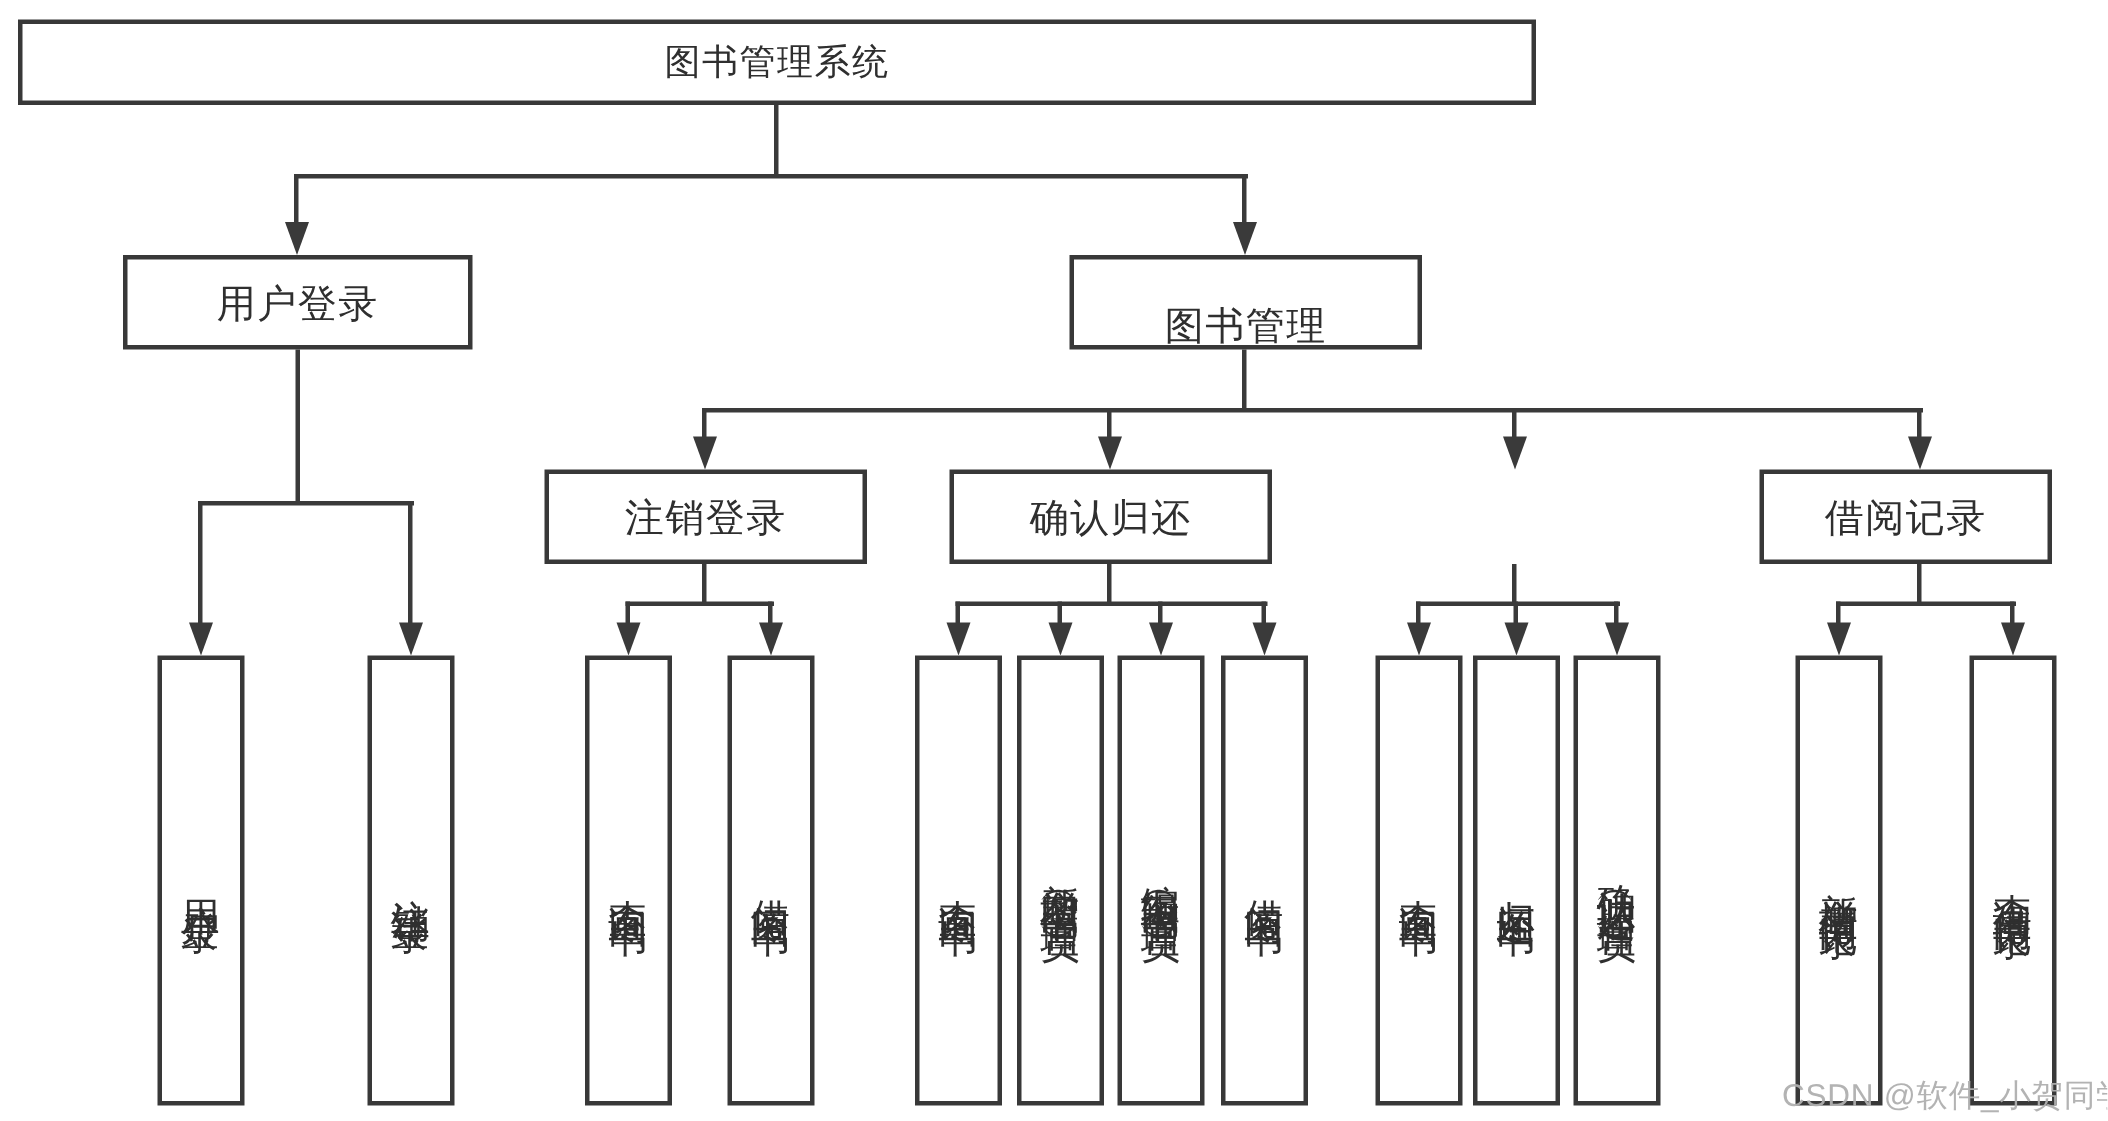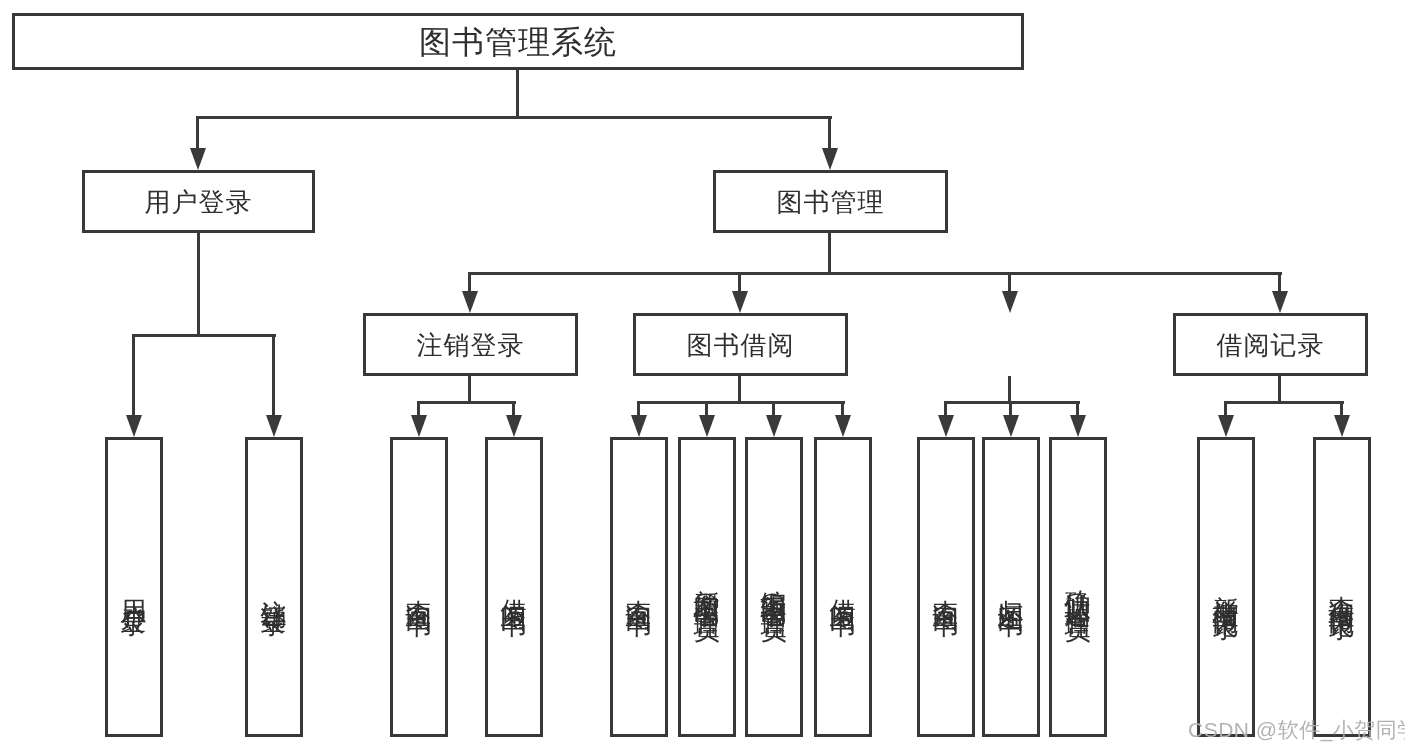--- a/index.html
+++ b/index.html
@@ -15,23 +15,23 @@
   .box .lbl{font-size:26px;line-height:1;letter-spacing:1px;white-space:nowrap;}
   .leaf{
     position:absolute;box-sizing:border-box;border:3px solid #383838;background:#fff;
     display:flex;align-items:center;justify-content:center;width:58px;top:437px;height:300px;
   }
   .leaf .vlbl{
     writing-mode:vertical-rl;text-orientation:mixed;
     font-size:26px;line-height:1;letter-spacing:4px;white-space:nowrap;
   }
   #b-root{left:12px;top:13px;width:1012px;height:57px;}
-  #b-root .lbl{font-size:32px;}
+  #b-root .lbl{font-size:24px;}
   #b-user-login{left:82px;top:170px;width:233px;height:63px;}
-  #b-book-mgmt{left:713px;top:170px;width:235px;height:63px;}
+  #b-book-mgmt{left:713px;top:170px;width:235px;height:63px;align-items:flex-end;}
   #b-nbr{left:363px;top:313px;width:215px;height:63px;}
   #b-bb{left:633px;top:313px;width:215px;height:63px;}
   #b-cb{left:903px;top:313px;width:215px;height:63px;}
   #b-br{left:1173px;top:313px;width:195px;height:63px;}
   #l-ul-login{left:105px;}
   #l-ul-logout{left:245px;}
   #l-nbr-query{left:390px;}
   #l-nbr-borrow{left:485px;}
   #l-bb-query{left:610px;}
   #l-bb-add{left:678px;}
@@ -132,21 +132,21 @@
   <div class="ah" id="ah-bb"></div>
   <div class="vl" id="av-cb"></div>
   <div class="ah" id="ah-cb"></div>
   <div class="vl" id="av-br"></div>
   <div class="ah" id="ah-br"></div>
 
   <div class="box" id="b-nbr">
     <span class="lbl">注销登录</span>
   </div>
   <div class="box" id="b-bb">
-    <span class="lbl">图书借阅</span>
+    <span class="lbl">确认归还</span>
   </div>
   <div class="box" id="b-br">
     <span class="lbl">借阅记录</span>
   </div>
 
   <div class="vl" id="v-nbr"></div>
   <div class="hl" id="h-nbr"></div>
   <div class="vl" id="av-n1"></div>
   <div class="ah" id="ah-n1"></div>
   <div class="vl" id="av-n2"></div>

